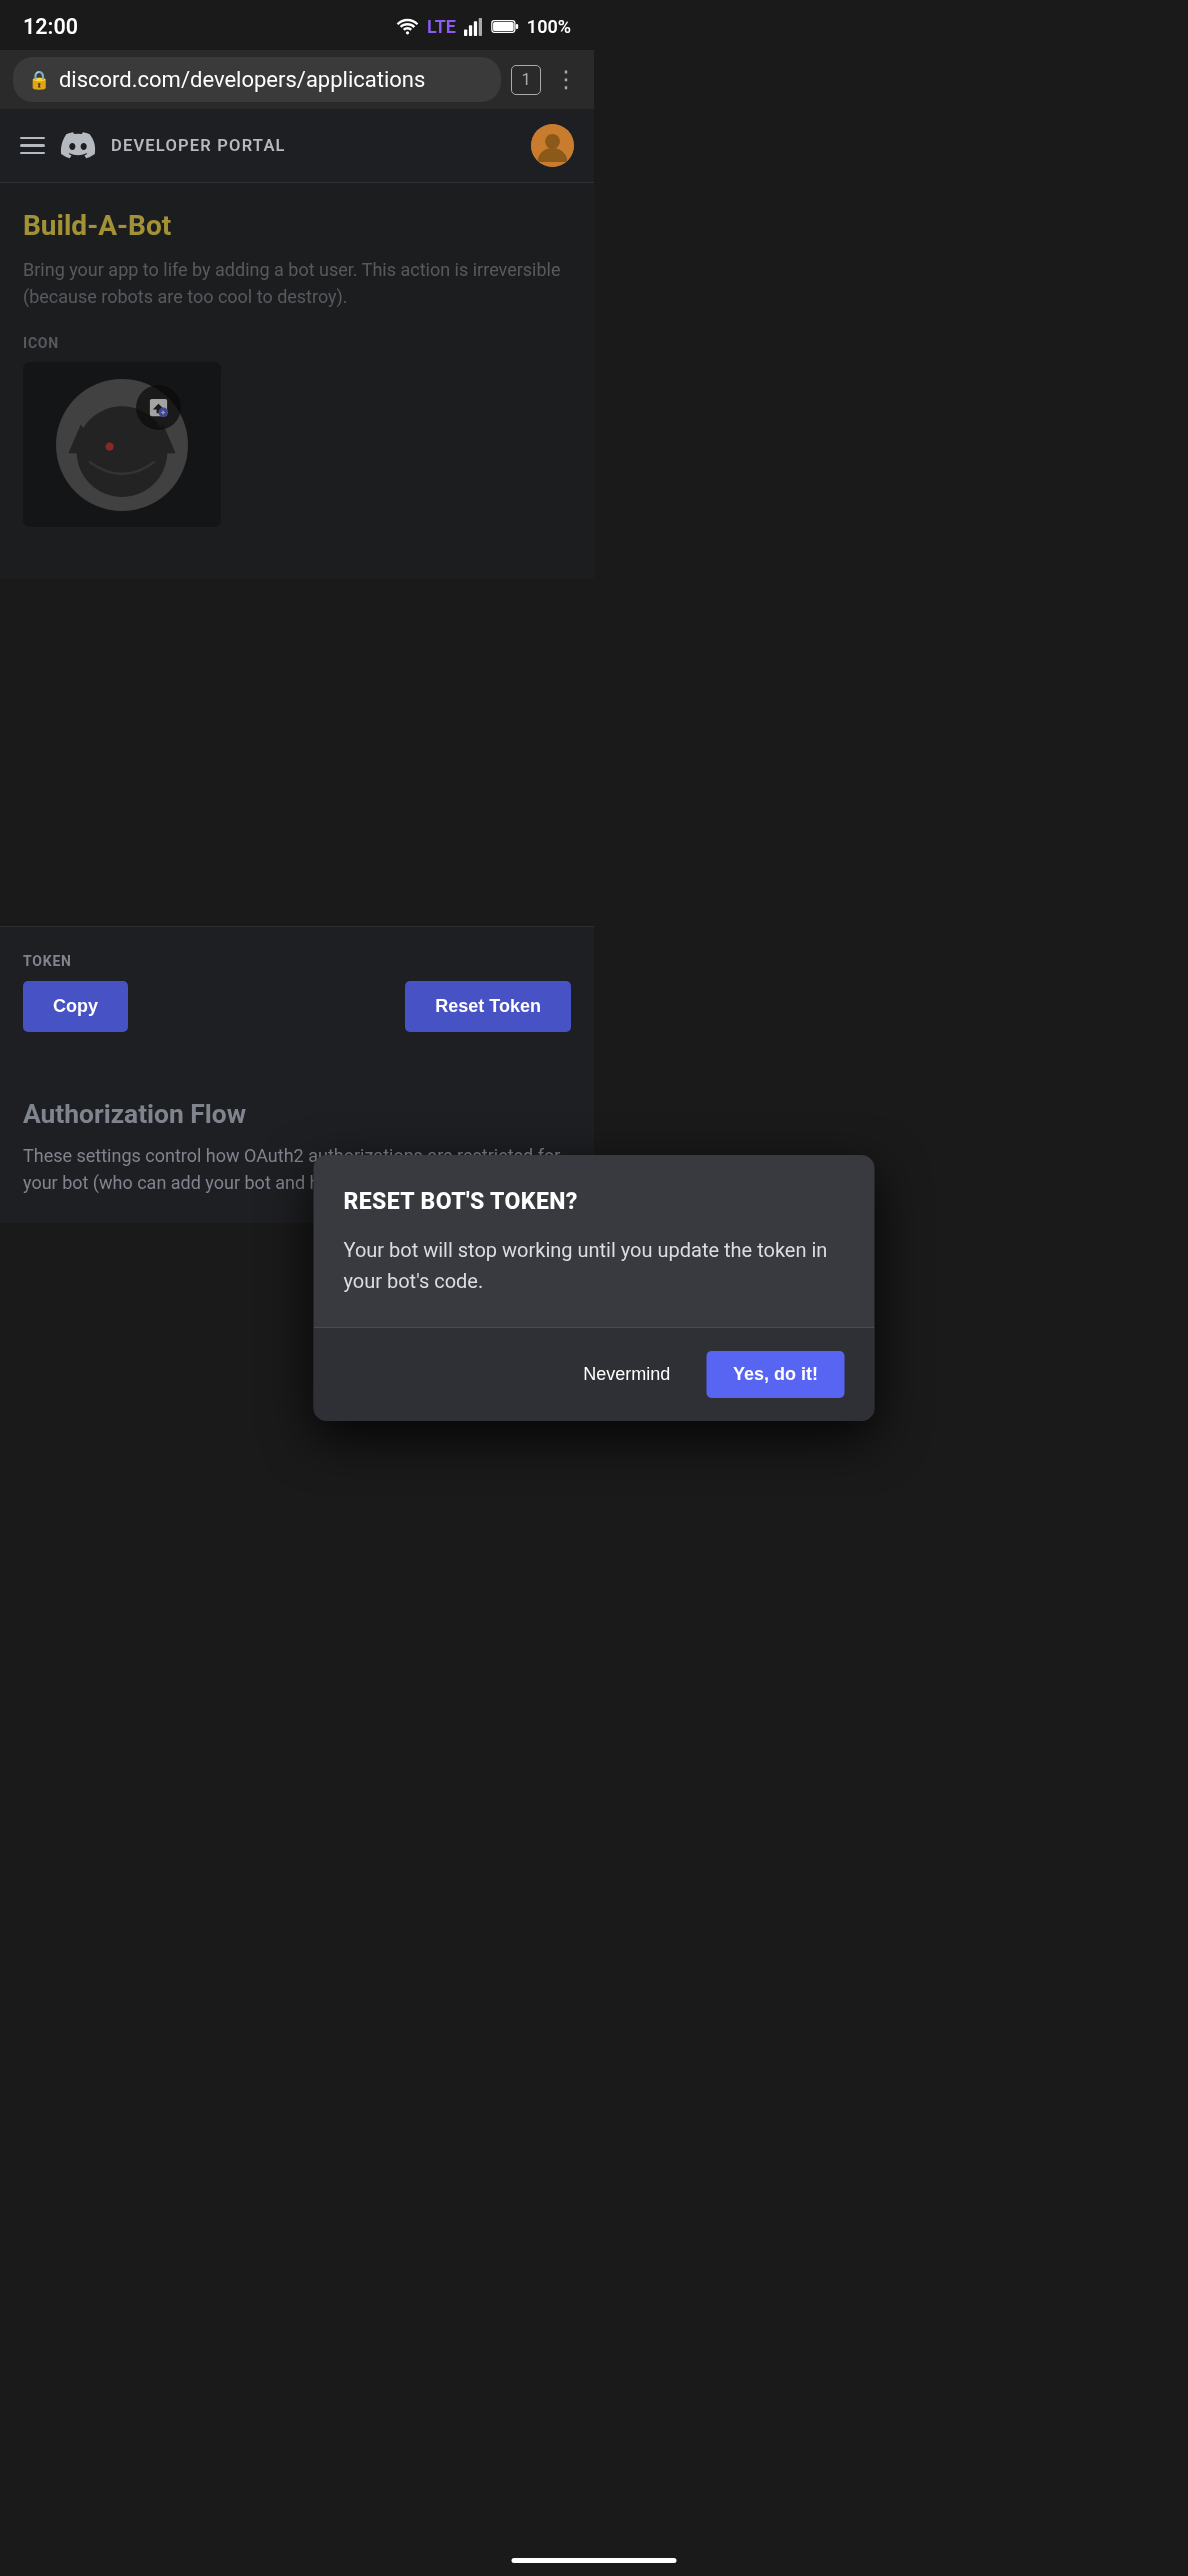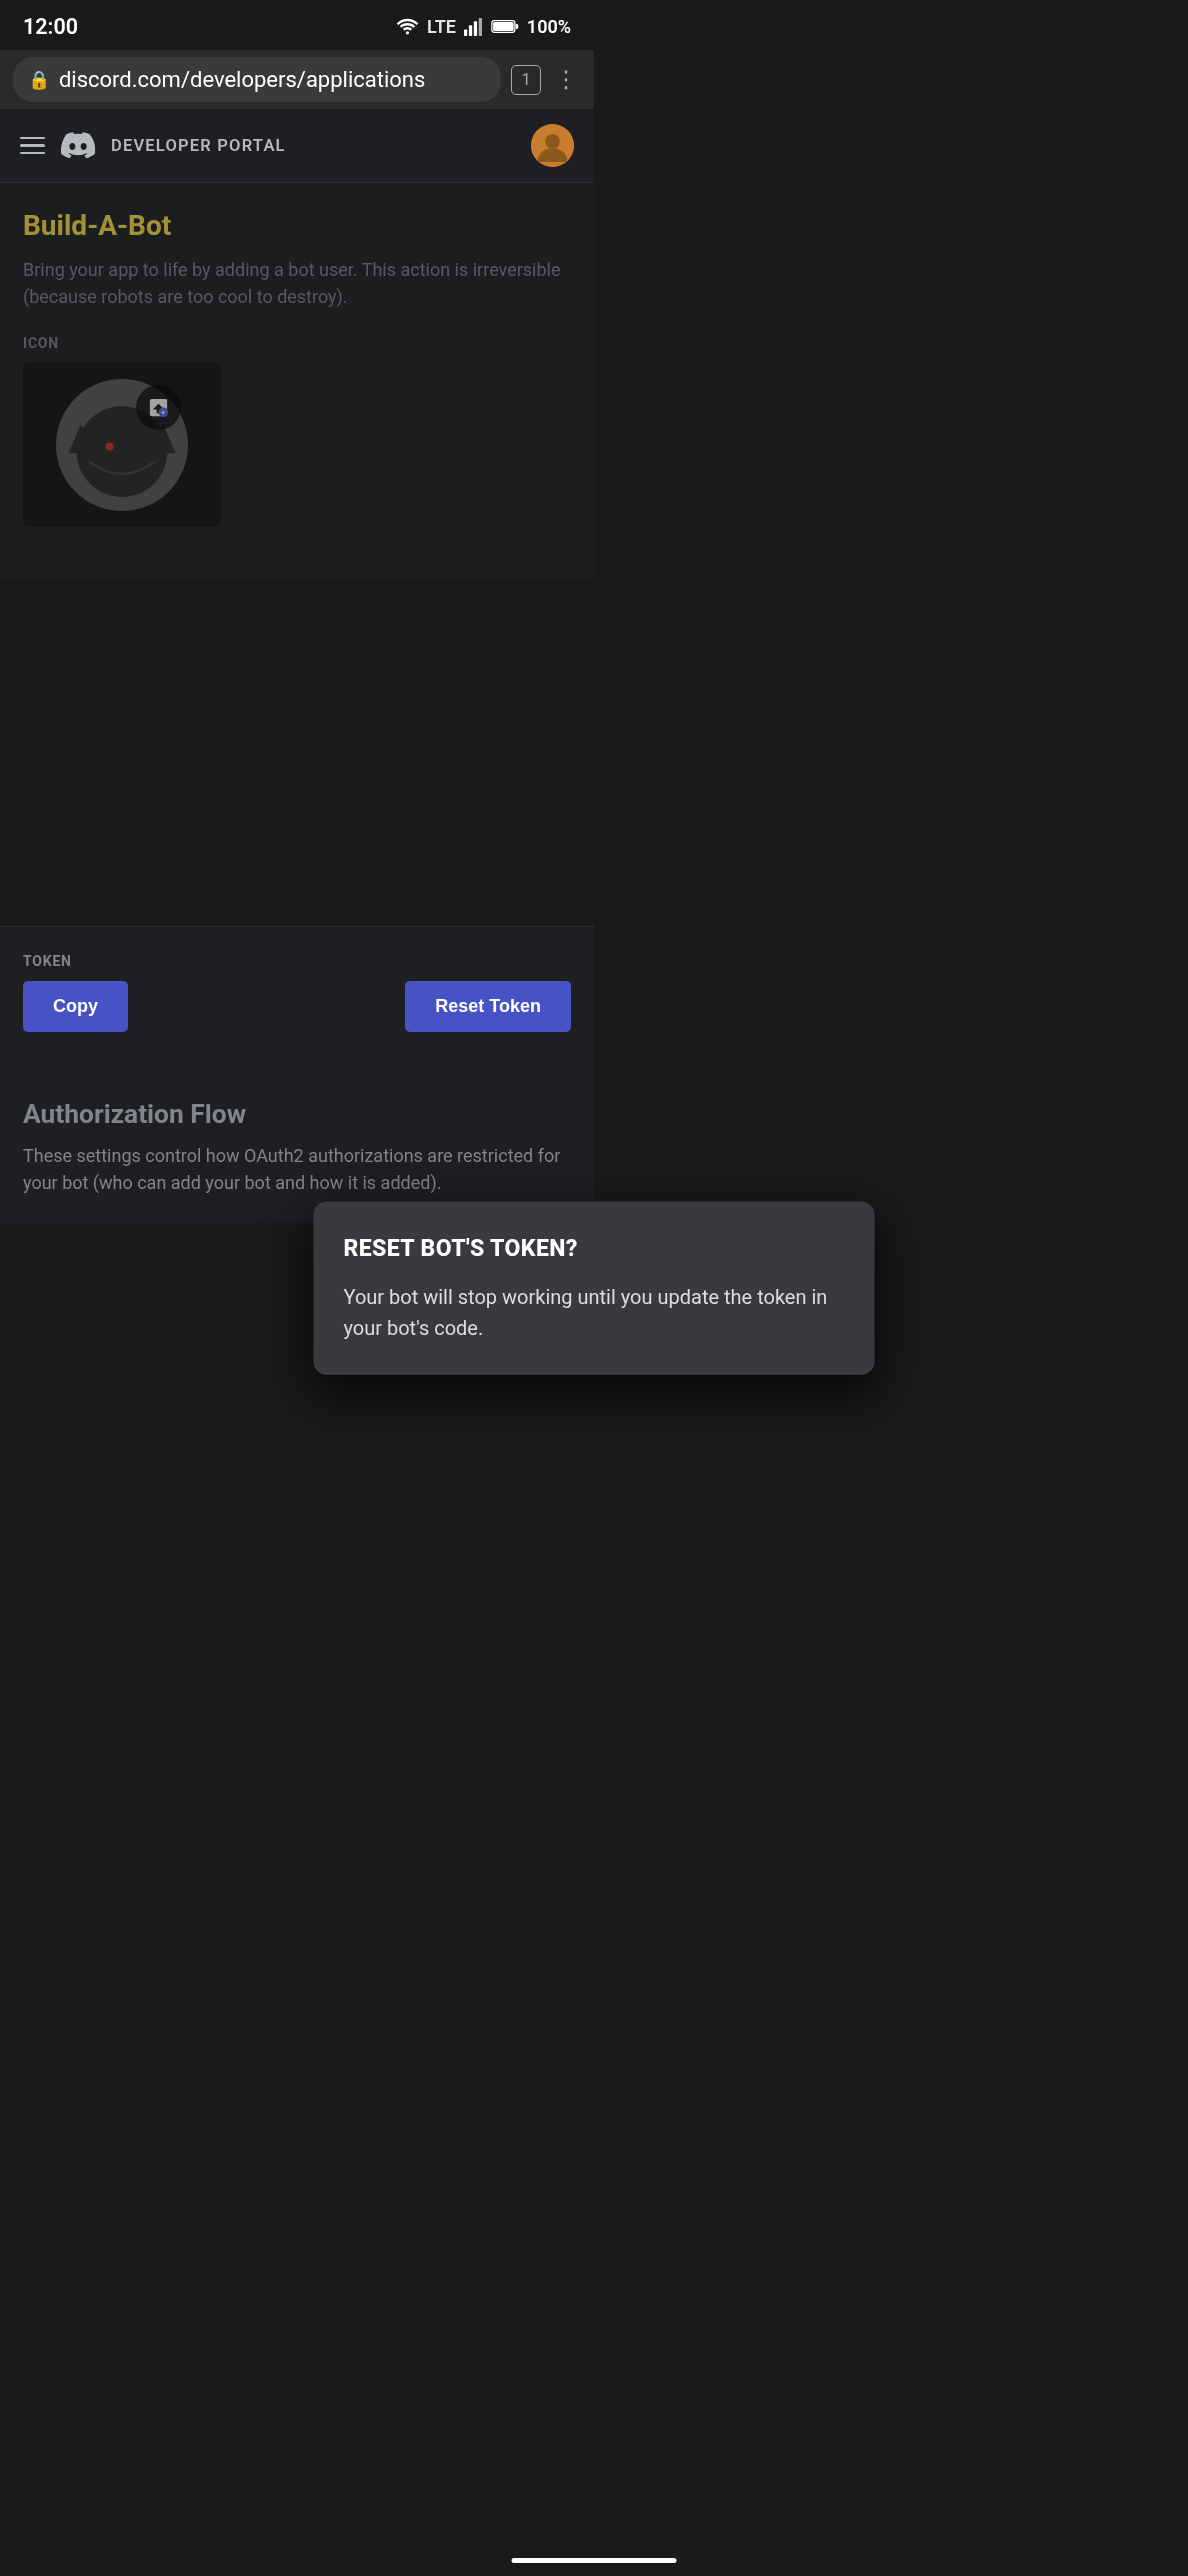--- a/index.html
+++ b/index.html
@@ -340,21 +340,21 @@
 </head>
 <body>
 
 <div class="status-bar">
   <span class="status-time">12:00</span>
   <div class="status-icons">
 
     <svg width="23" height="16.5" viewBox="0 0 28 20" fill="white">
       <path d="M14 16a2 2 0 1 1 0 4 2 2 0 0 1 0-4zm0-5c2.2 0 4.1.9 5.5 2.3l-2.1 2.1C16.5 14.5 15.3 14 14 14s-2.5.5-3.4 1.4l-2.1-2.1C9.9 11.9 11.8 11 14 11zm0-5c3.7 0 7 1.5 9.4 3.9l-2.1 2.1C19.5 10 16.9 9 14 9s-5.5 1-7.3 2.8L4.6 9.7C7 7.5 10.3 6 14 6zm0-5c5.2 0 9.8 2.1 13.2 5.5l-2.1 2.1C22.3 5.9 18.4 4 14 4S5.7 5.9 2.9 8.6L.8 6.5C4.2 3.1 8.8 1 14 1z"></path>
     </svg>
-    <span style="color:#e5e5e5;font-size:18px;font-weight:600;">LTE</span>
+    <span style="color:#8b5cf6;font-size:18px;font-weight:600;">LTE</span>
 
     <svg width="18" height="18" viewBox="0 0 22 22" fill="white">
       <rect x="0" y="14" width="4" height="8" rx="1"></rect>
       <rect x="6" y="9" width="4" height="13" rx="1"></rect>
       <rect x="12" y="4" width="4" height="18" rx="1"></rect>
       <rect x="18" y="0" width="4" height="22" rx="1" fill="#aaa"></rect>
     </svg>
 
     <svg width="28" height="15" viewBox="0 0 34 18" fill="white">
       <rect x="1" y="2" width="28" height="14" rx="3" stroke="white" stroke-width="1.5" fill="none"></rect>
@@ -430,20 +430,24 @@
     </div>
   </div>
 </div>
 
 <div class="modal">
   <div class="modal-body">
     <h2 class="modal-title">RESET BOT'S TOKEN?</h2>
     <p class="modal-text">Your bot will stop working until you update the token in your bot's code.</p>
   </div>
   <div class="modal-divider"></div>
+  <div class="modal-footer">
+    <button class="btn-nevermind">Nevermind</button>
+    <button class="btn-yes">Yes, do it!</button>
+  </div>
 </div>
 
 <div class="token-section" style="margin-top: 347px;">
   <div class="field-label">TOKEN</div>
   <div class="token-buttons">
     <button class="btn-copy">Copy</button>
     <button class="btn-reset">Reset Token</button>
   </div>
 </div>
 

